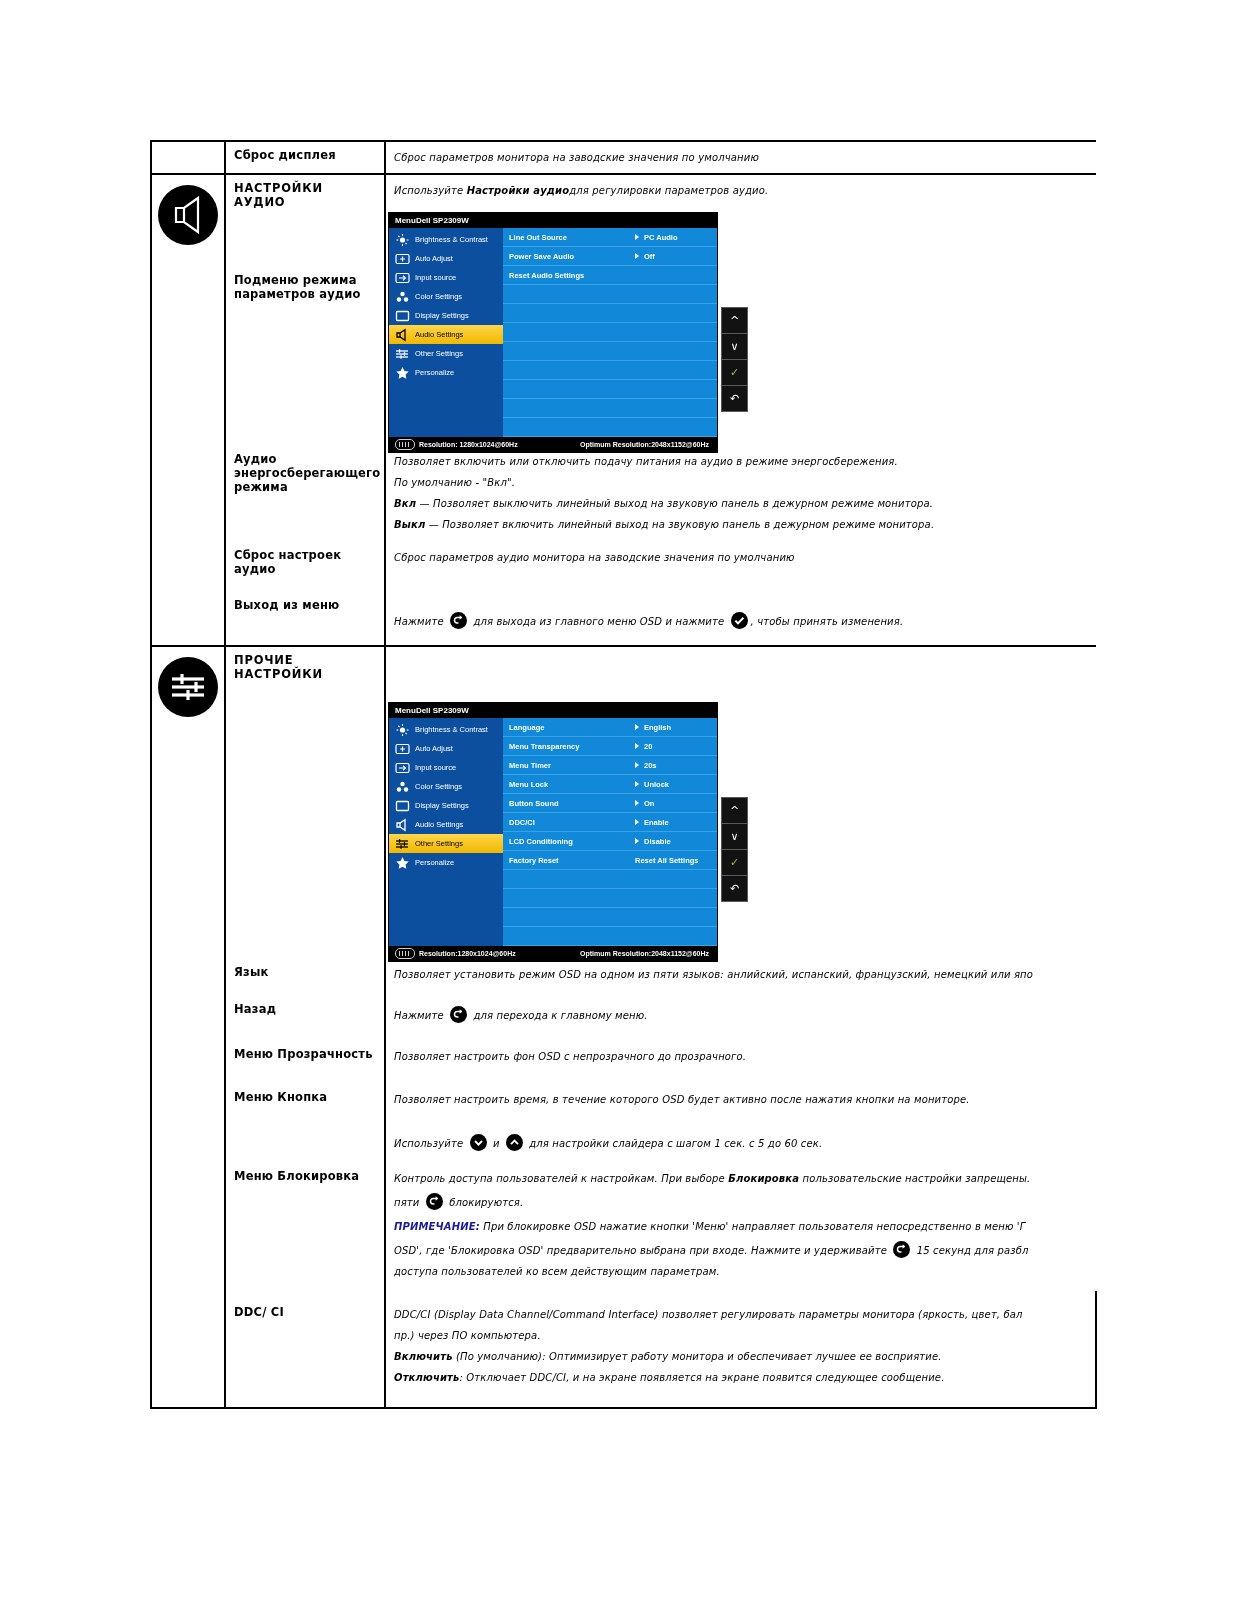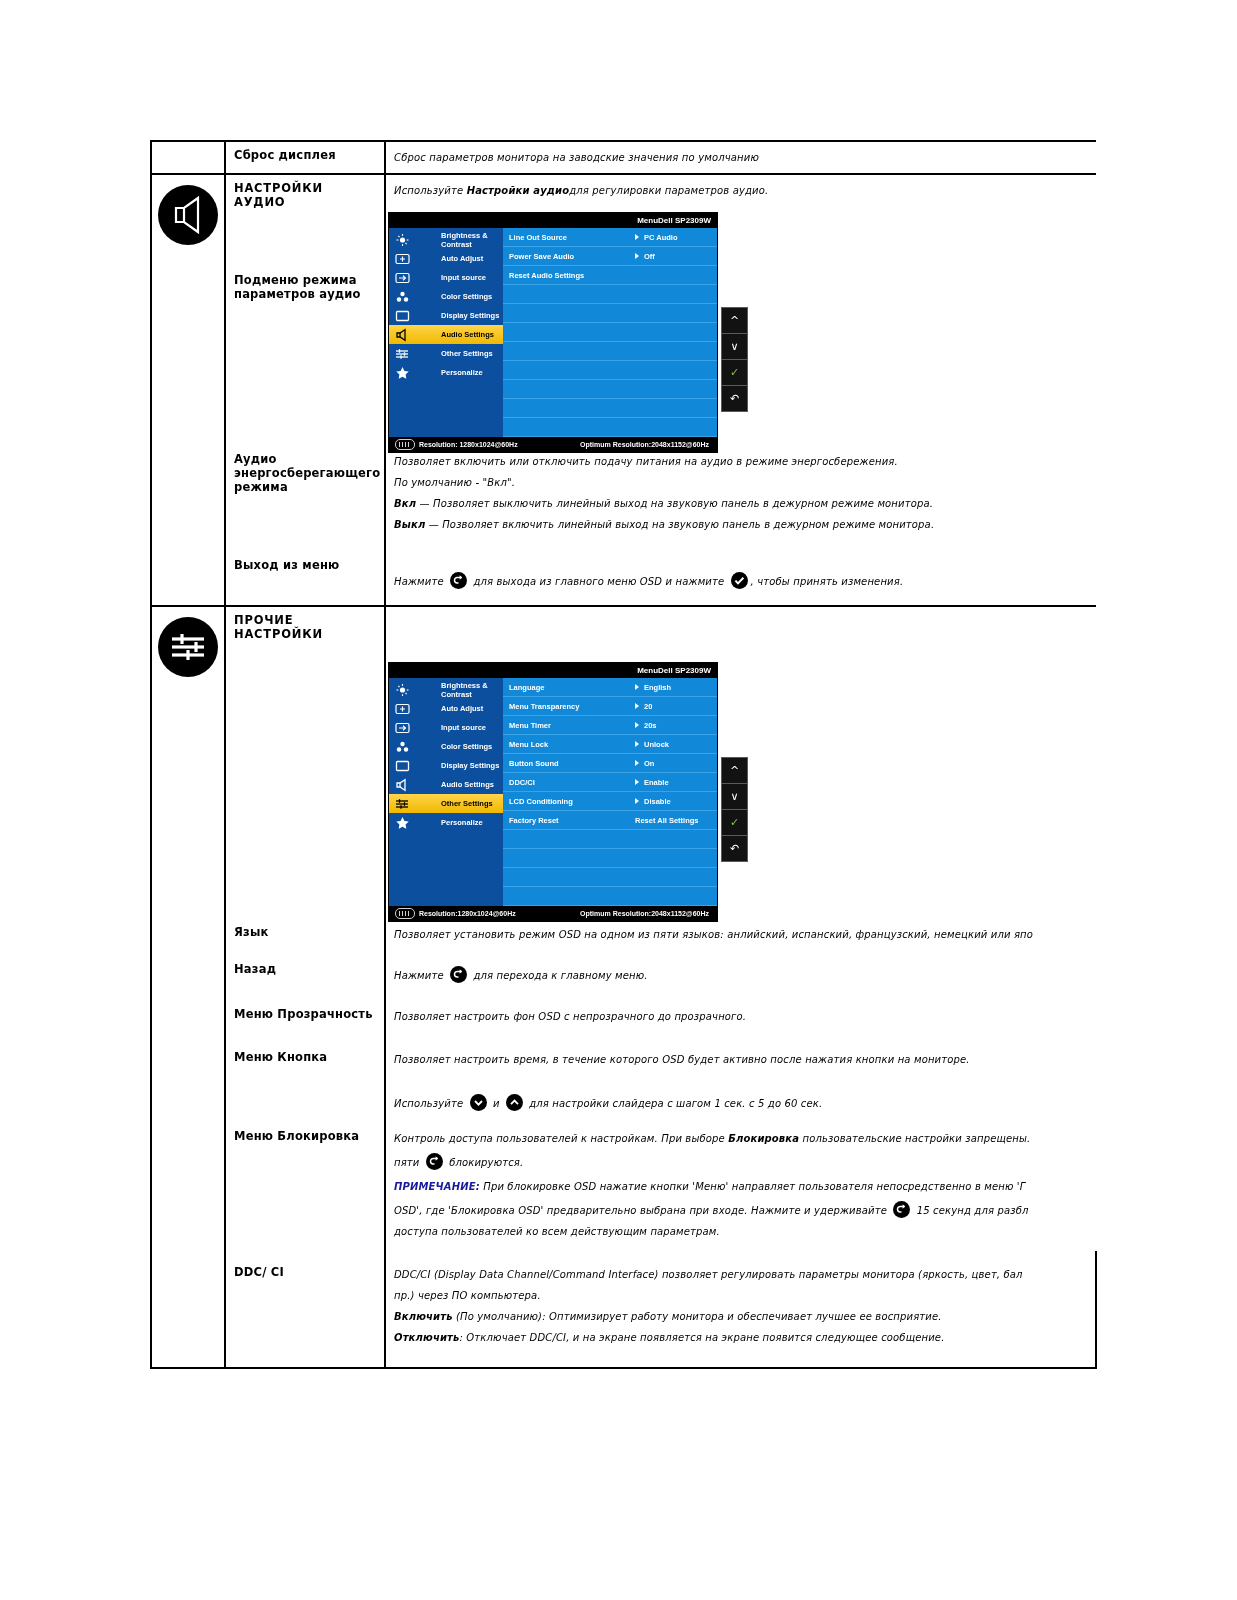--- a/index.html
+++ b/index.html
@@ -102,41 +102,40 @@
     position: relative;
   }
   .osd-title {
     height: 15px;
     background: #000;
     color: #ffffff;
     font-size: 8px;
     font-weight: bold;
     display: flex;
     align-items: center;
-    justify-content: flex-end;
+    justify-content: flex-start;
     padding: 0 6px;
     box-sizing: border-box;
   }
   .osd-body { display: flex; }
   .osd-side {
     width: 114px;
     background: #0c4f9e;
     padding: 2px 0 2px 0;
     box-sizing: border-box;
   }
   .osd-side-item {
     height: 19px;
     display: flex;
     align-items: center;
     padding-left: 6px;
     color: #ffffff;
     font-size: 7.5px;
-    font-weight: bold;
+    font-weight: normal;
     box-sizing: border-box;
-    gap: 26px;
   }
   .osd-side-item.active {
     background: linear-gradient(#ffd54a,#f0b800);
     color: #000;
   }
   .osd-side-ico {
     width: 15px; height: 14px;
     margin-right: 5px;
     flex: 0 0 15px;
     position: relative;
@@ -414,20 +413,29 @@
     <td class="col-body b-left">
       <div class="cell-body">
         <p>Позволяет включить или отключить подачу питания на аудио в режиме энергосбережения.</p>
         <p>По умолчанию - "Вкл".</p>
         <p><b>Вкл</b><span> — Позволяет выключить линейный выход на звуковую панель в дежурном режиме монитора.</span></p>
         <p><b>Выкл</b><span> — Позволяет включить линейный выход на звуковую панель в дежурном режиме монитора.</span></p>
       </div>
     </td>
   </tr>
 
+  <tr>
+    <td class="col-icon b-left"></td>
+    <td class="col-label b-left">
+      <div class="cell-label">Сброс настроек аудио</div>
+    </td>
+    <td class="col-body b-left">
+      <div class="cell-body">Сброс параметров аудио монитора на заводские значения по умолчанию</div>
+    </td>
+  </tr>
 
   <tr>
     <td class="col-icon b-left b-bottom"></td>
     <td class="col-label b-left b-bottom">
       <div class="cell-label" style="padding-top:16px">Выход из меню</div>
     </td>
     <td class="col-body b-left b-bottom">
       <div class="cell-body" style="padding-top:30px;padding-bottom:14px">
         <span>Нажмите </span><span class="keyglyph"><svg width="17" height="17" viewBox="0 0 17 17">
                   <path d="M11.5 5.5H7.2a2.7 2.7 0 100 5.4h1.3" fill="none" stroke="#fff" stroke-width="1.5"></path>

